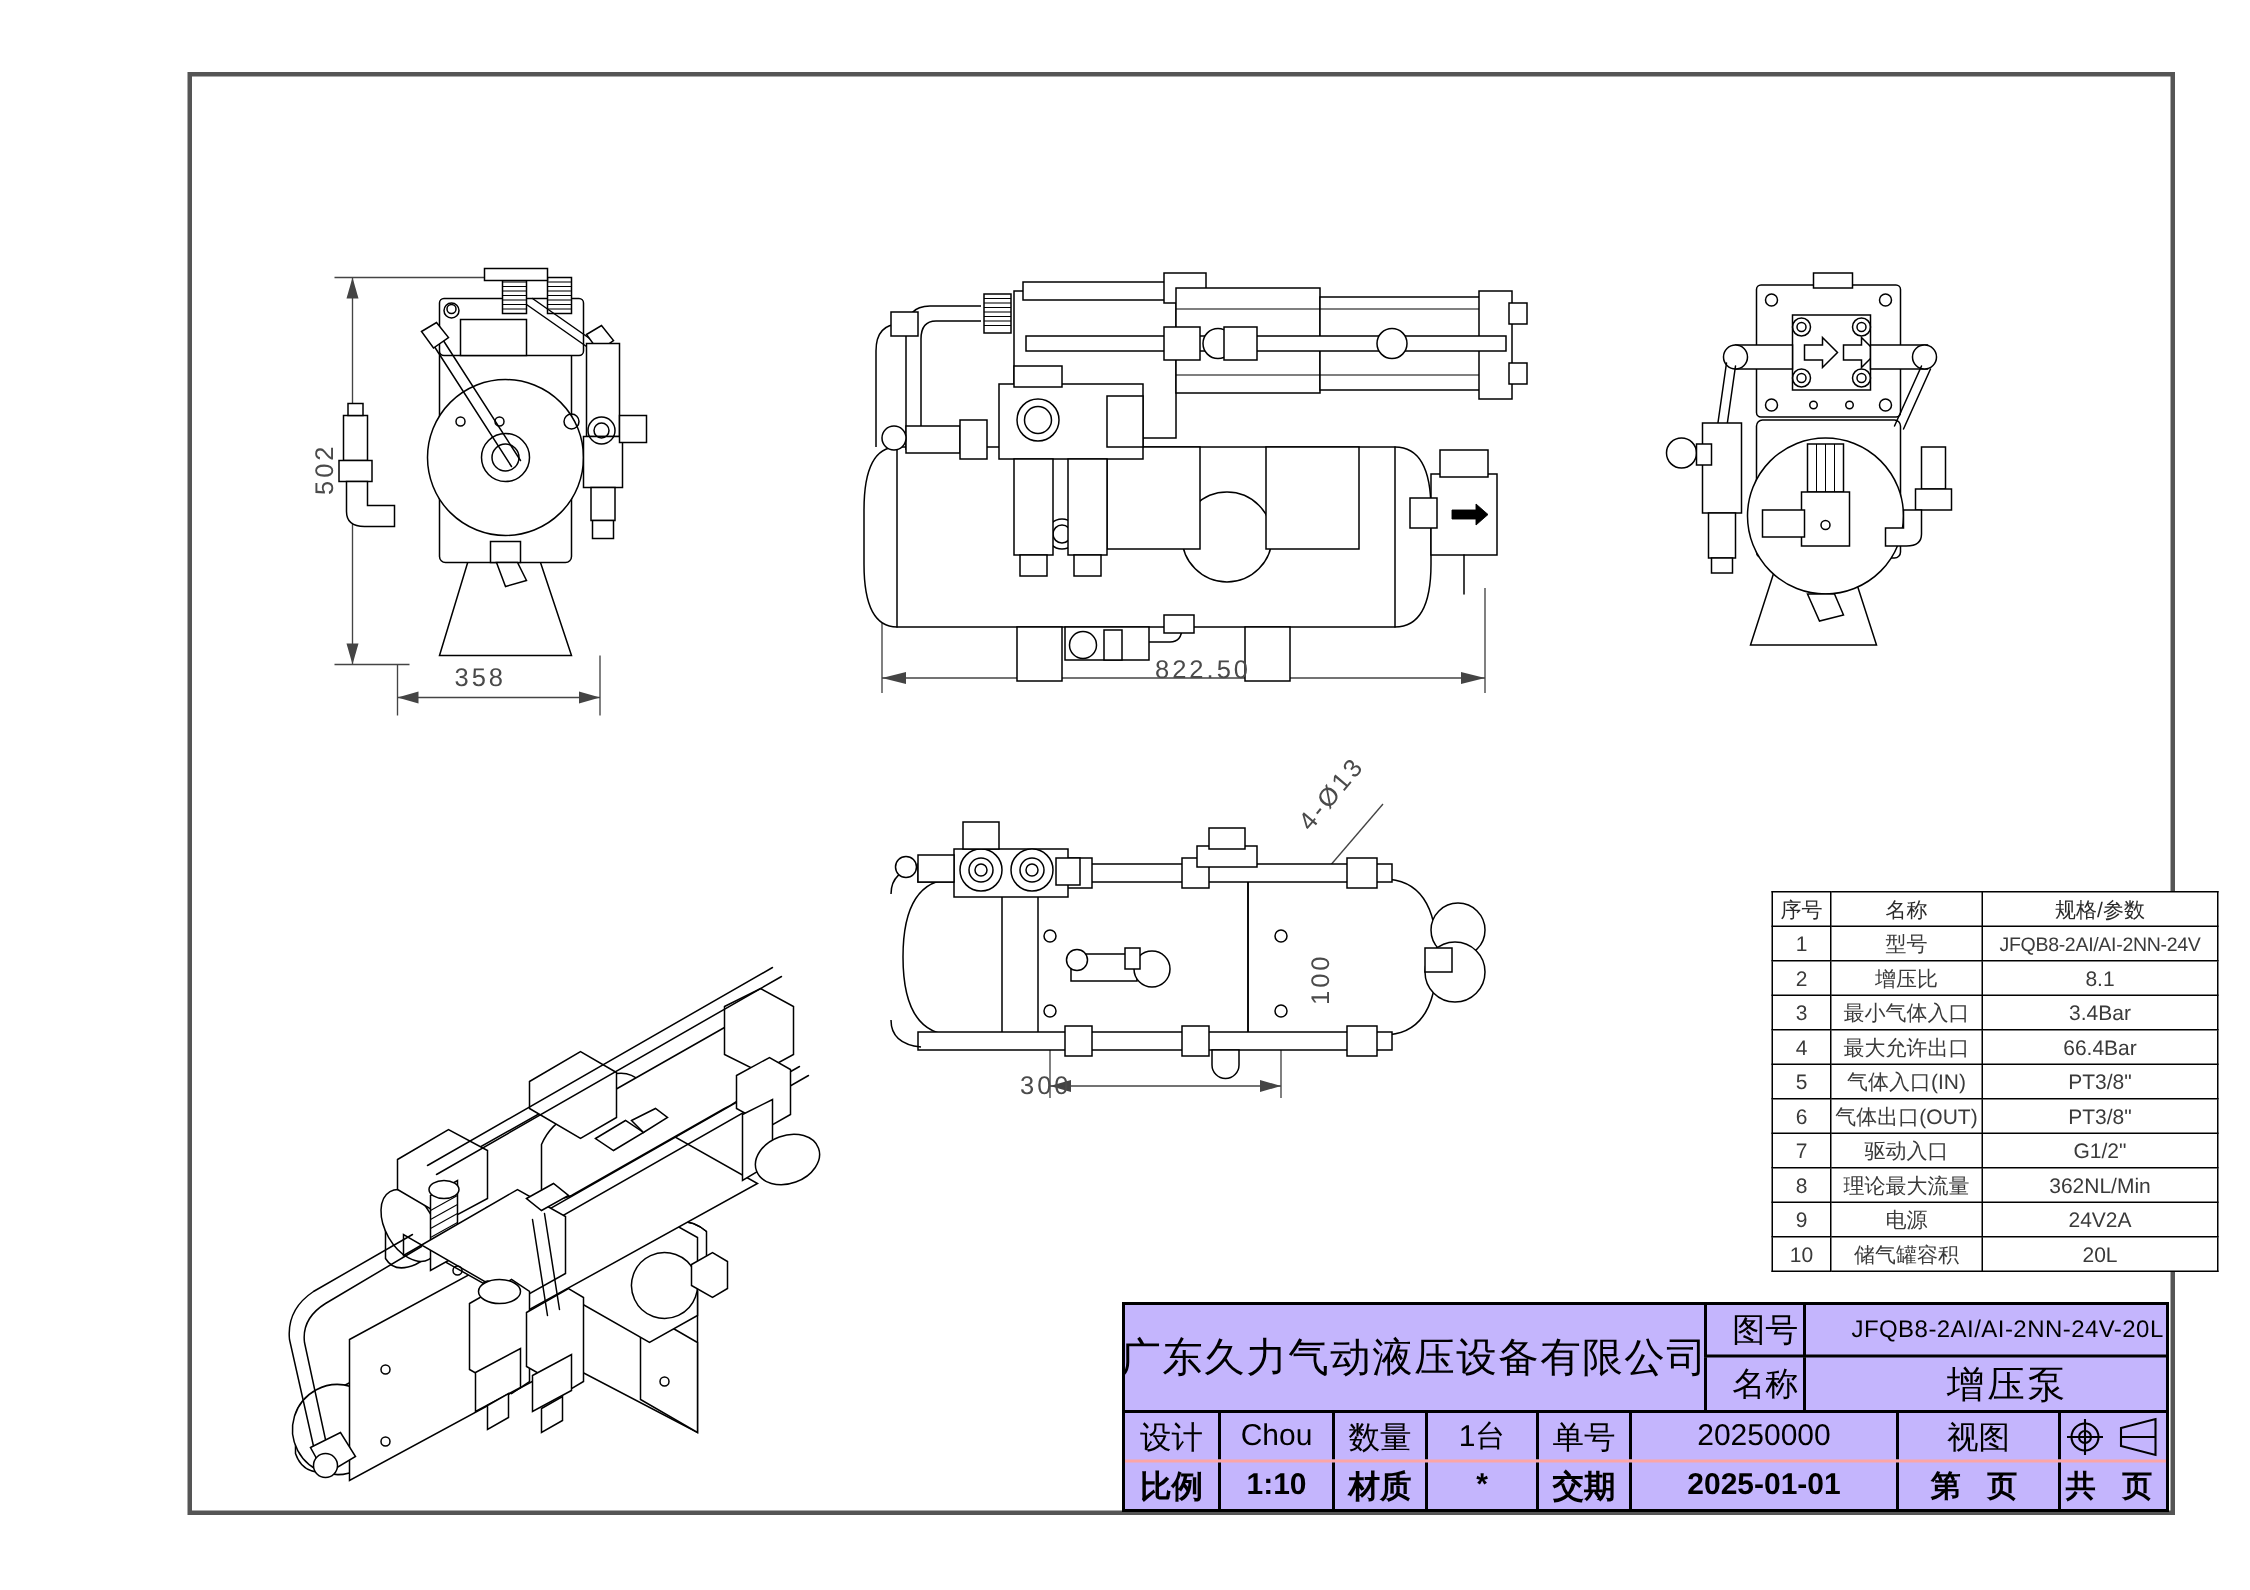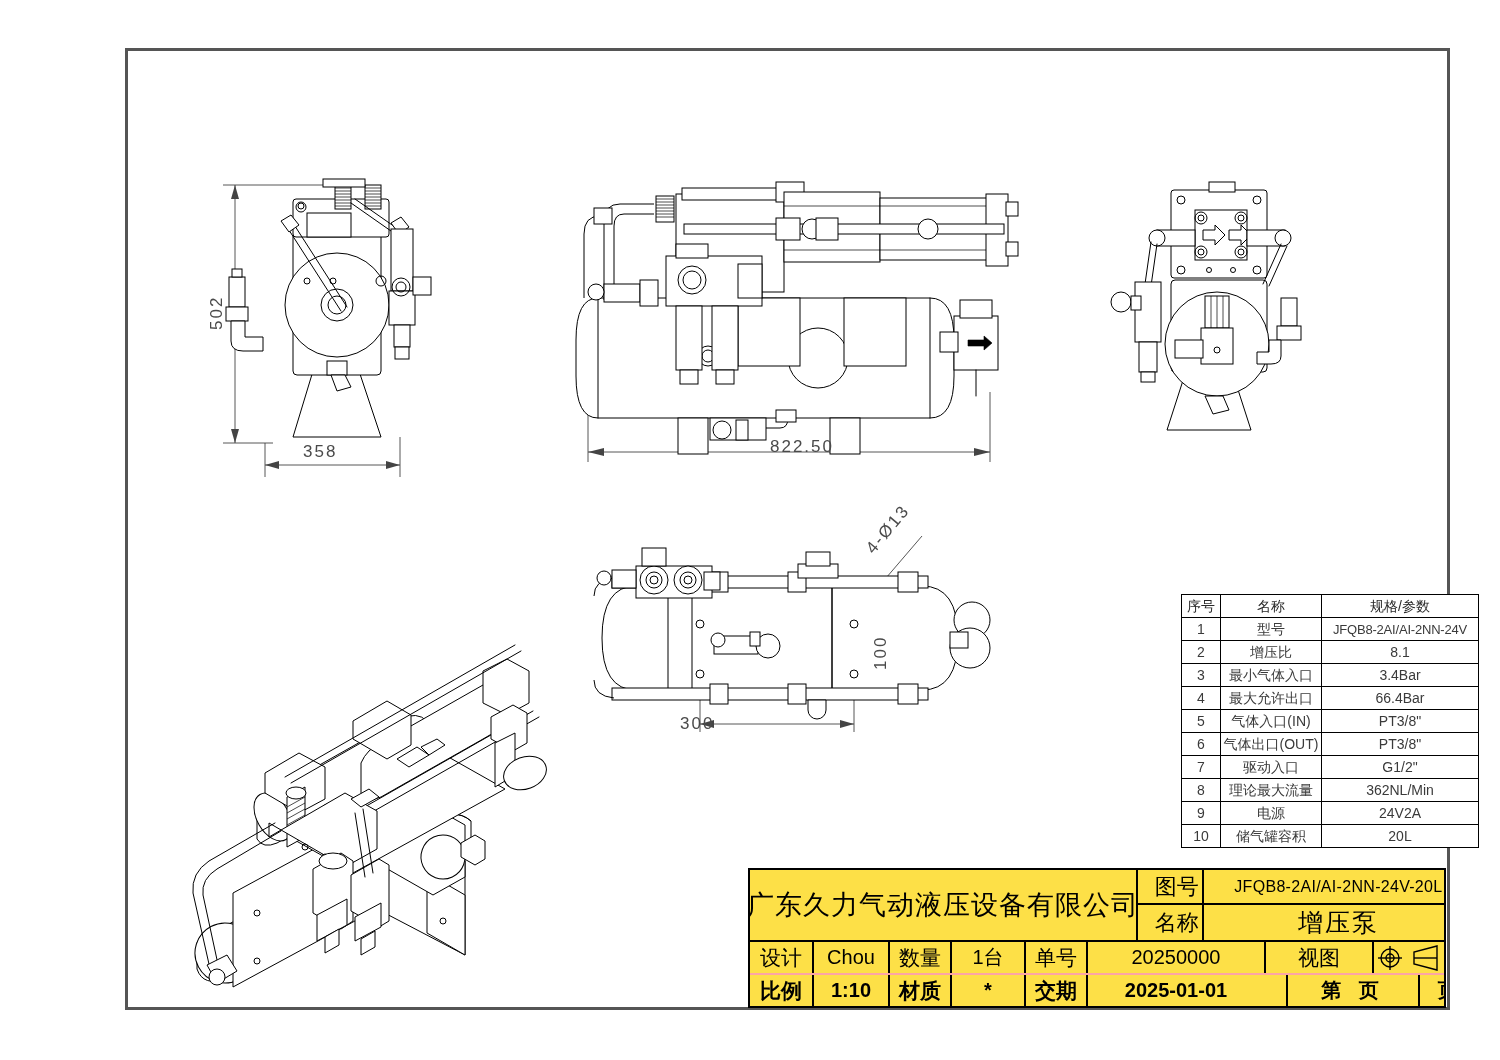--- a/index.html
+++ b/index.html
@@ -110,21 +110,21 @@
   #spec-table td.tight { font-size: 13px; letter-spacing: -0.2px; }
   
   #title-block {
     position: absolute;
     left: 748px;
     top: 868px;
     width: 698px;
     height: 140px;
     border: 2px solid #000000;
     box-sizing: border-box;
-    background: #fde047;
+    background: #c4b5fd;
     display: flex;
     flex-direction: column;
   }
   .tb-row {
     display: flex;
     width: 100%;
   }
   .tb-row-top { height: 70px; }
   .tb-row-mid { height: 34px; border-top: 2px solid #000000; }
   .tb-row-bot { height: 34px; border-top: 2px solid #fca5a5; font-weight: bold; }
@@ -156,21 +156,21 @@
   #drawing-no-val { font-size: 16px; letter-spacing: 0.3px; }
   #product-name-val { font-size: 25px; letter-spacing: 2px; }
   .m-lbl { width: 62px; font-size: 21px; }
   .m-val { width: 76px; font-size: 20px; }
   .m-lbl2 { width: 62px; font-size: 21px; }
   .m-val2 { width: 74px; font-size: 20px; }
   .m-lbl3 { width: 62px; font-size: 21px; }
   .m-val3 { width: 178px; font-size: 20px; }
   .m-view { width: 108px; font-size: 21px; }
   .m-sym { flex: 1; }
-  .page-cell { width: 132px; font-size: 20px; letter-spacing: 6px; margin-left: 22px; }
+  .page-cell { width: 108px; font-size: 20px; letter-spacing: 6px; }
   .page-cell2 { flex: 1; font-size: 20px; letter-spacing: 6px; }
   .proj-sym {
     display: flex;
     align-items: center;
     justify-content: center;
     gap: 8px;
   }
 </style>
 </head>
 <body>

